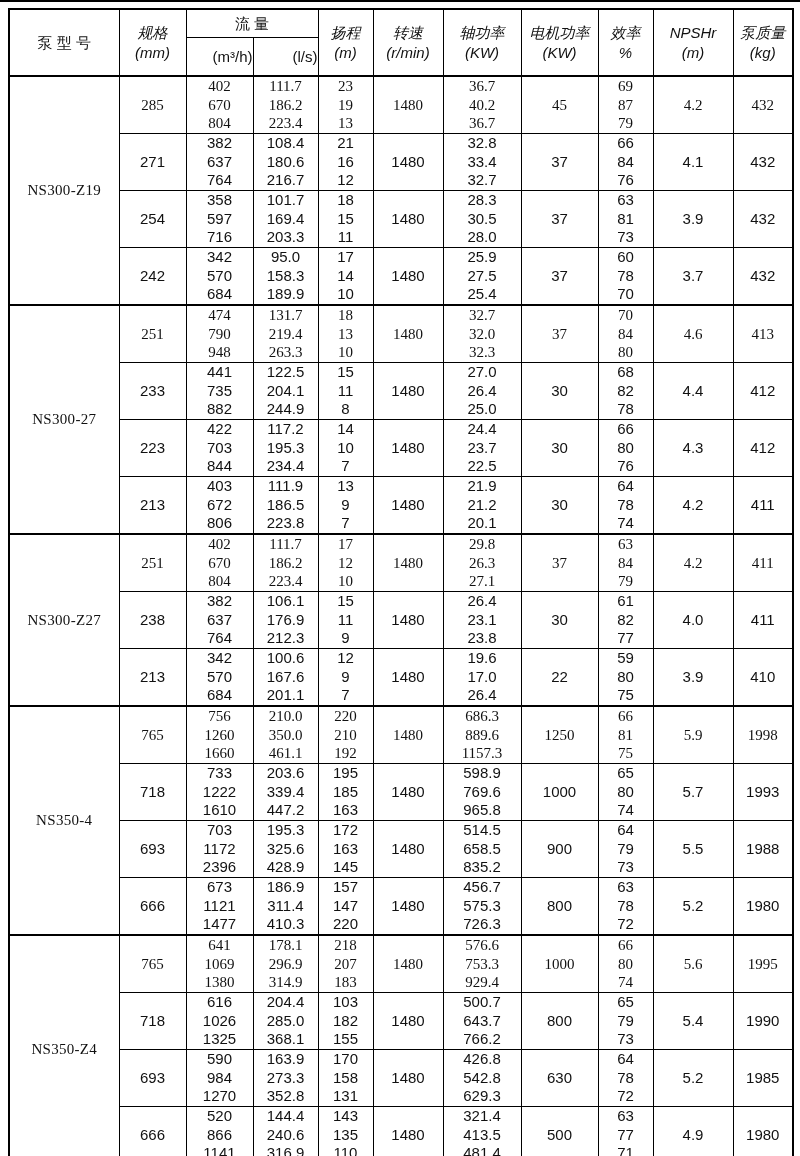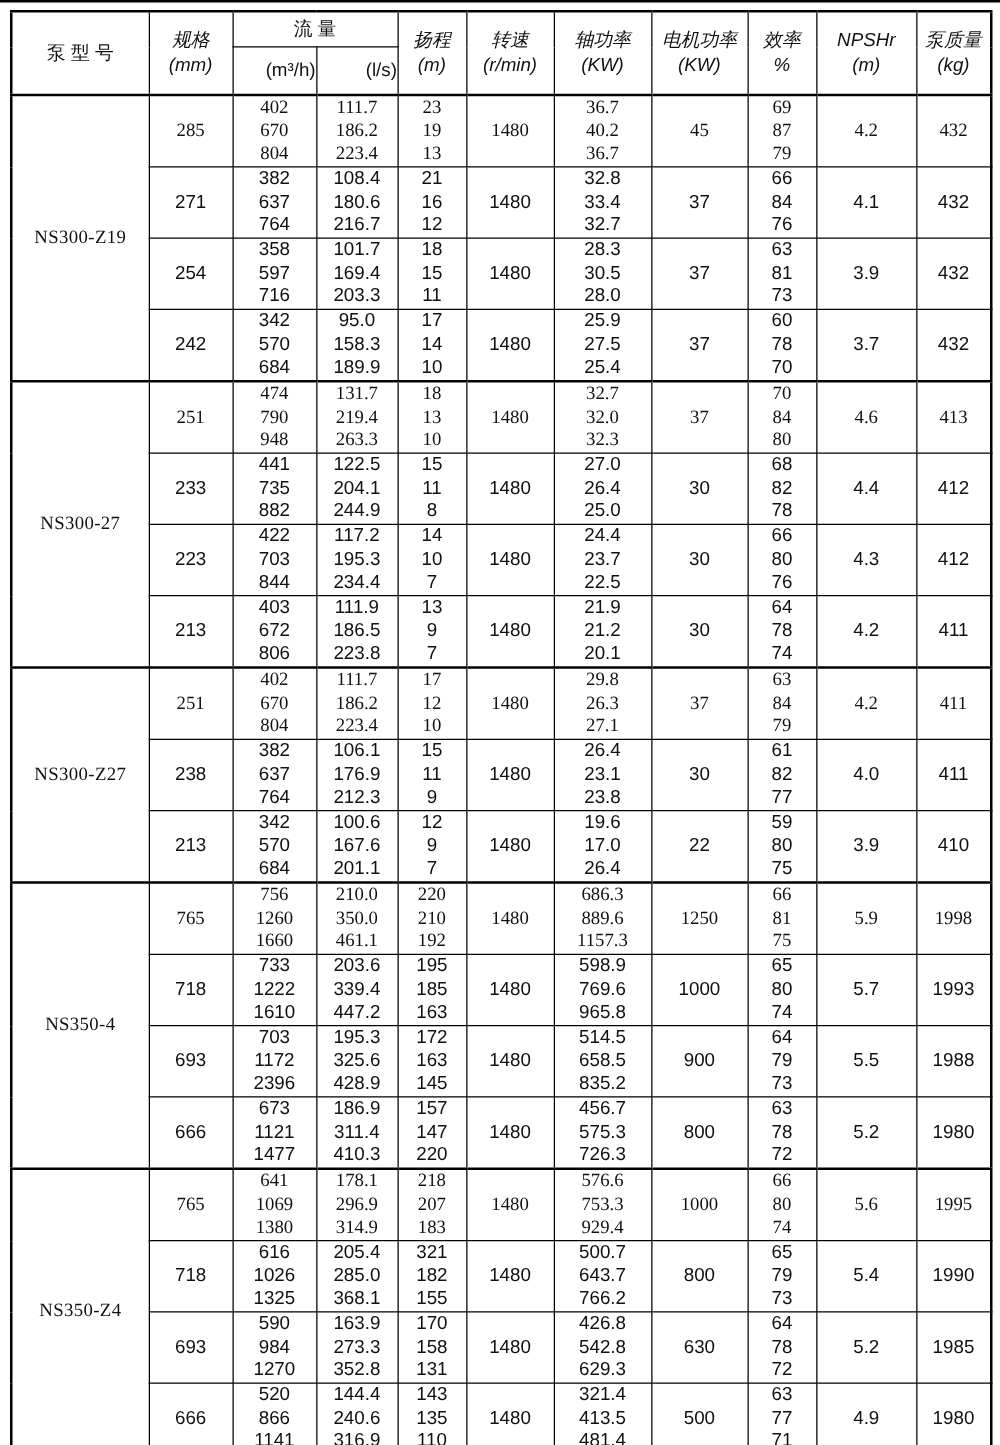--- a/index.html
+++ b/index.html
@@ -601,26 +601,26 @@
           <td>1995</td>
         </tr>
         <tr>
           <td>718</td>
           <td>
             <div class="ln">616</div>
             <div class="ln">1026</div>
             <div class="ln">1325</div>
           </td>
           <td>
-            <div class="ln">205.4</div>
+            <div class="ln">204.4</div>
             <div class="ln">285.0</div>
             <div class="ln">368.1</div>
           </td>
           <td>
-            <div class="ln">321</div>
+            <div class="ln">103</div>
             <div class="ln">182</div>
             <div class="ln">155</div>
           </td>
           <td>1480</td>
           <td>
             <div class="ln">500.7</div>
             <div class="ln">643.7</div>
             <div class="ln">766.2</div>
           </td>
           <td>800</td>

